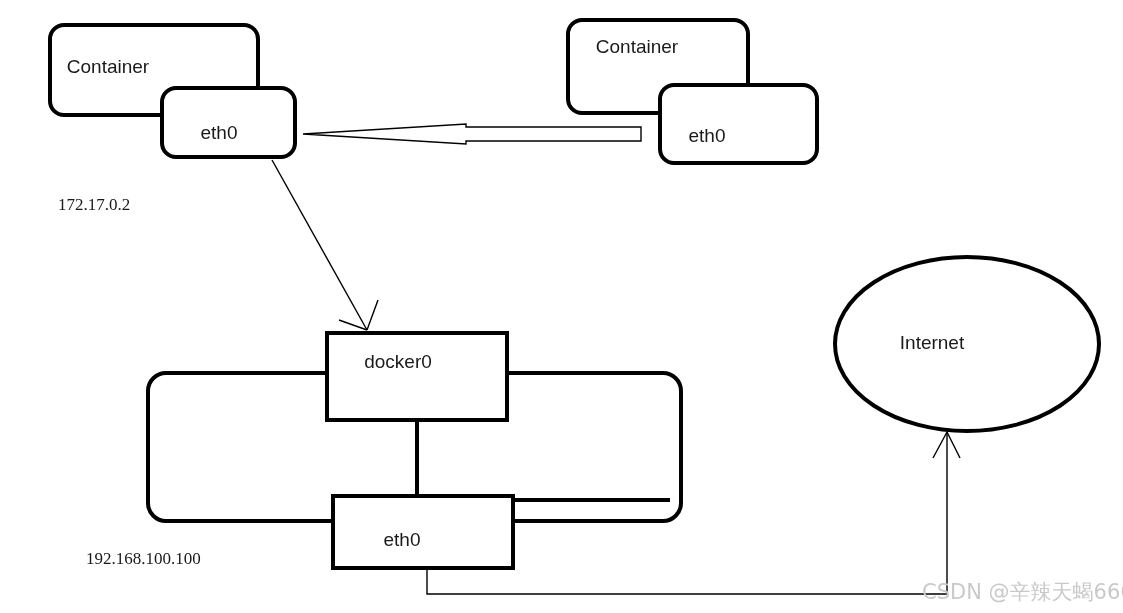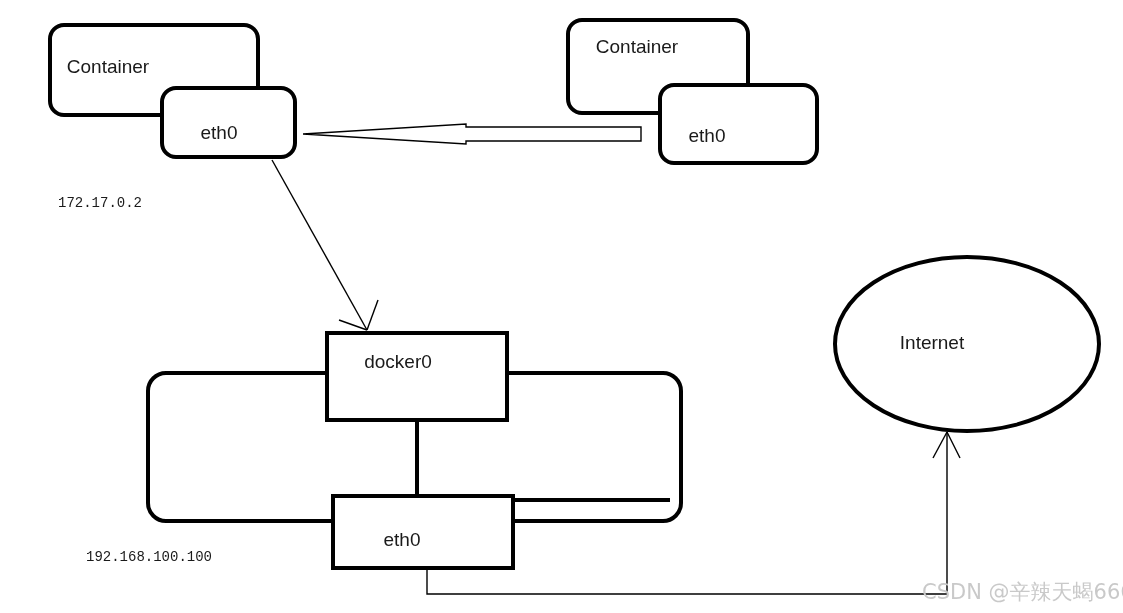--- a/index.html
+++ b/index.html
@@ -41,22 +41,22 @@
   }
   .node-label {
     font-family: "Liberation Sans", "DejaVu Sans", sans-serif;
     font-size: 19px;
     fill: #1a1a1a;
     text-anchor: middle;
     dominant-baseline: middle;
   }
   .ip-label {
     position: absolute;
-    font-family: Liberation Mono, monospace;
-    font-size: 14px;
+    font-family: Liberation Serif, serif;
+    font-size: 17px;
     color: #1a1a1a;
     white-space: nowrap;
   }
   .note-text {
     position: absolute;
     font-family: "DejaVu Sans", "Liberation Sans", sans-serif;
     font-size: 18px;
     color: #111111;
     line-height: 31px;
     width: 200px;

